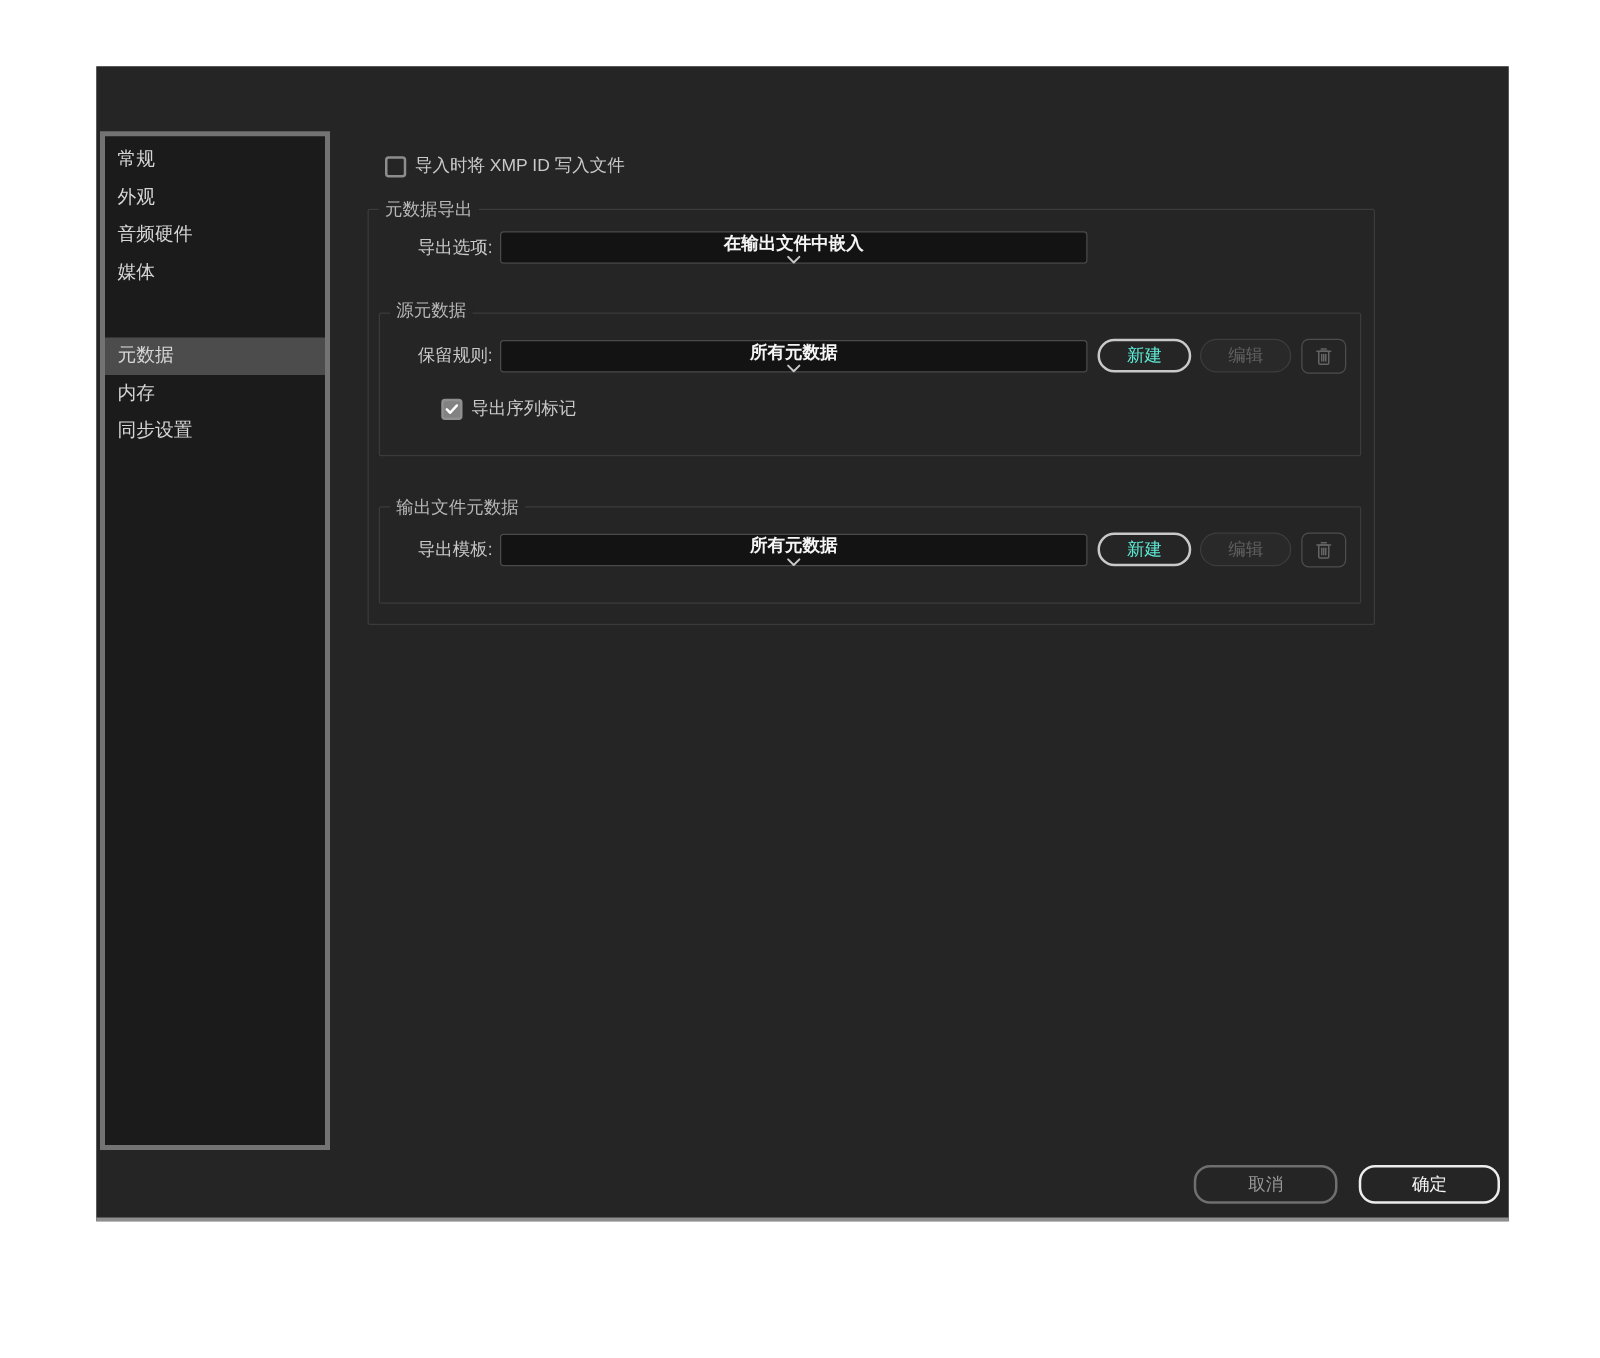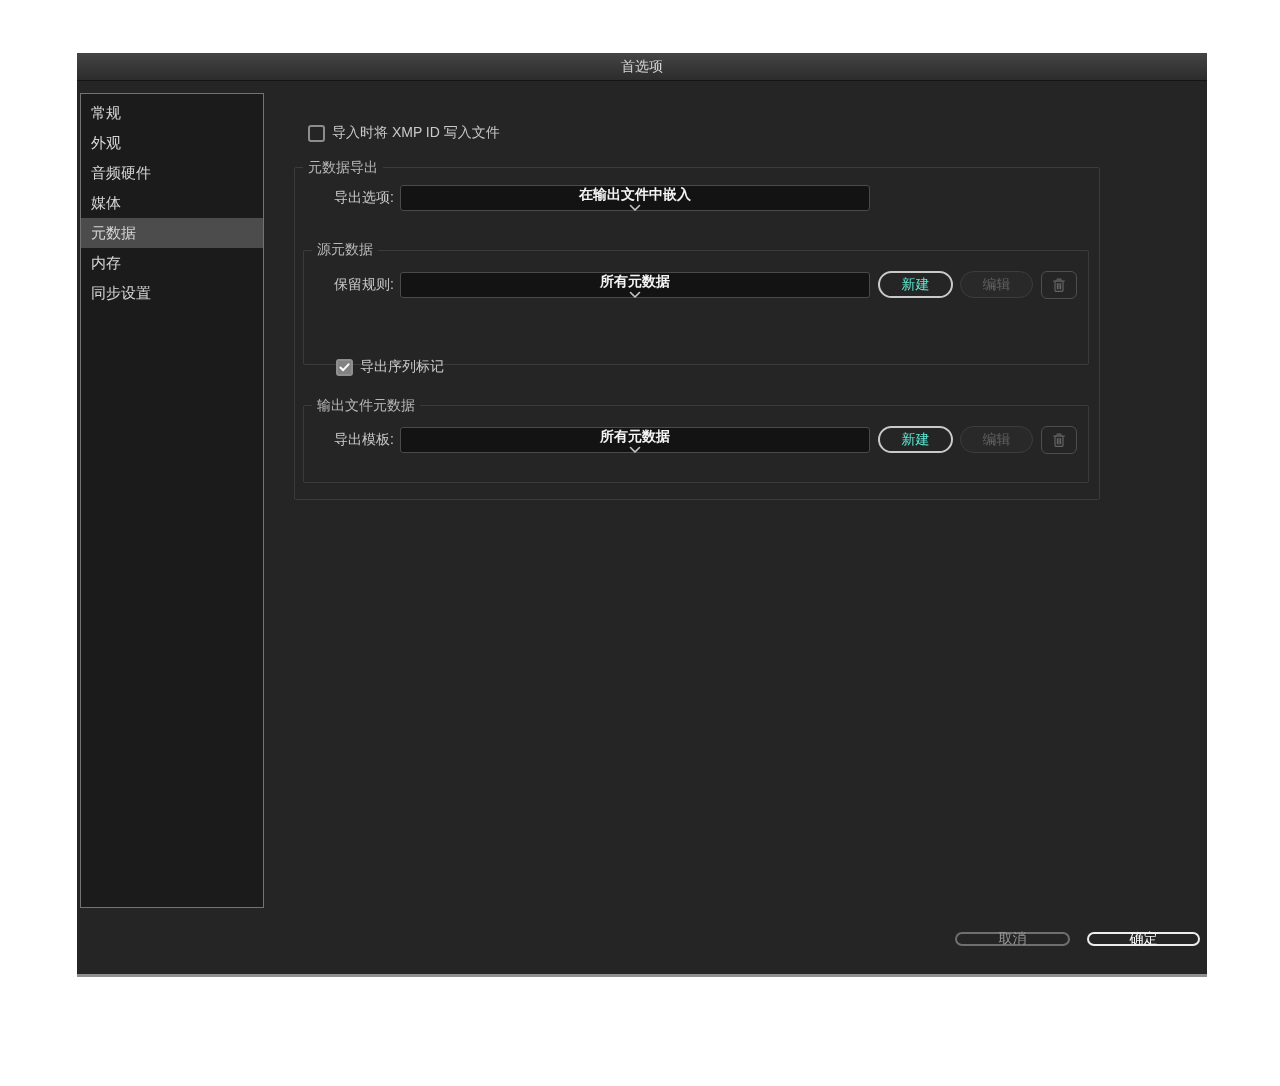--- a/index.html
+++ b/index.html
@@ -13,25 +13,25 @@
 
   .titlebar {
     position:absolute; left:0; top:0; width:100%; height:28px;
     background:linear-gradient(180deg,#454545 0%,#383838 50%,#2c2c2c 100%);
     border-bottom:1px solid #141414;
     display:flex; align-items:center; justify-content:center;
     color:#d6d6d6; font-size:14px;
   }
 
   .sidebar {
-    position:absolute; left:3px; top:40px; width:184px; height:815px;
-    background:#1b1b1b; border:1px solid #737373; padding-top:4px;
+    position:absolute; left:3px; top:52px; width:184px; height:815px;
+    background:#1b1b1b; border:4px solid #737373; padding-top:4px;
   }
   .side-item { height:30px; line-height:30px; padding-left:10px; font-size:15px; color:#d6d6d6; }
-  .side-item.selected { background:#4c4c4c; }
+  .side-item.selected { background:#4c4c4c;margin-top:37px; }
 
   .cb-row { position:absolute; display:flex; align-items:center; gap:7px; color:#c9c9c9; font-size:14px;padding-left:16px; }
   .cb-box {
     width:17px; height:17px; border:2px solid #8d8d8d; border-radius:3px;
     background:transparent; flex:0 0 auto; display:flex; align-items:center; justify-content:center;
   }
   .cb-box.checked { background:#828282; border-color:#909090; }
 
   .groupbox { position:absolute; border:1px solid #3b3b3b; border-radius:2px; }
   .legend {
@@ -53,35 +53,32 @@
     font-size:14px; background:transparent; white-space:nowrap;
   }
   .btn-new  { width:75px; margin-left:8px; border:2px solid #c9c9c9; color:#5eead4; }
   .btn-edit { width:73px; margin-left:7px; border:1px solid #3d3d3d; color:#616161; background:rgba(255,255,255,0.02); }
   .btn-trash {
     width:36px; height:28px; margin-left:8px; border:1px solid #4e4e4e; border-radius:6px;
     display:flex; align-items:center; justify-content:center; background:transparent;
   }
 
   .footer-btn {
-    position:absolute; height:14px; border-radius:13px; display:flex; align-items:center; justify-content:center;
+    position:absolute; height:31px; border-radius:13px; display:flex; align-items:center; justify-content:center;
     font-size:14px; background:transparent;
   }
   .btn-cancel { left:878px; top:879px; width:115px; border:2px solid #6f6f6f; color:#989898; }
   .btn-ok     { left:1010px; top:879px; width:113px; border:2px solid #ededed; color:#f6f6f6; }
 </style>
 </head>
 <body>
 
 <div class="stage">
   <div class="dialog">
 
-    <div class="titlebar">
-      <span>首选项</span>
-    </div>
 
     <div class="sidebar">
       <div class="side-item">常规</div>
       <div class="side-item">外观</div>
       <div class="side-item">音频硬件</div>
       <div class="side-item">媒体</div>
       <div class="side-item selected">元数据</div>
       <div class="side-item">内存</div>
       <div class="side-item">同步设置</div>
     </div>
@@ -124,21 +121,21 @@
           <path d="M5 2.2 h4"></path>
             <path d="M1.5 4 h11"></path>
           <rect x="3" y="4" width="8" height="10.3" rx="1"></rect>
           <path d="M5.4 6.6 v5.2"></path>
             <path d="M7 6.6 v5.2"></path>
             <path d="M8.6 6.6 v5.2"></path>
         </svg>
       </div>
     </div>
 
-    <div class="cb-row" style="left:243px; top:265px;margin-top:40px;">
+    <div class="cb-row" style="left:260px; top:265px;">
       <div class="cb-box checked">
         <svg width="11" height="9" viewBox="0 0 12 10" fill="none" stroke="#ffffff" stroke-width="2.2" stroke-linecap="round" stroke-linejoin="round">
             <path d="M1.5 5 L4.5 8 L10.5 1.5"></path>
           </svg>
       </div>
       <span>导出序列标记</span>
     </div>
 
     <div class="groupbox" style="left:226px; top:352px; width:786px; height:78px;">
       <span class="legend">输出文件元数据</span>

